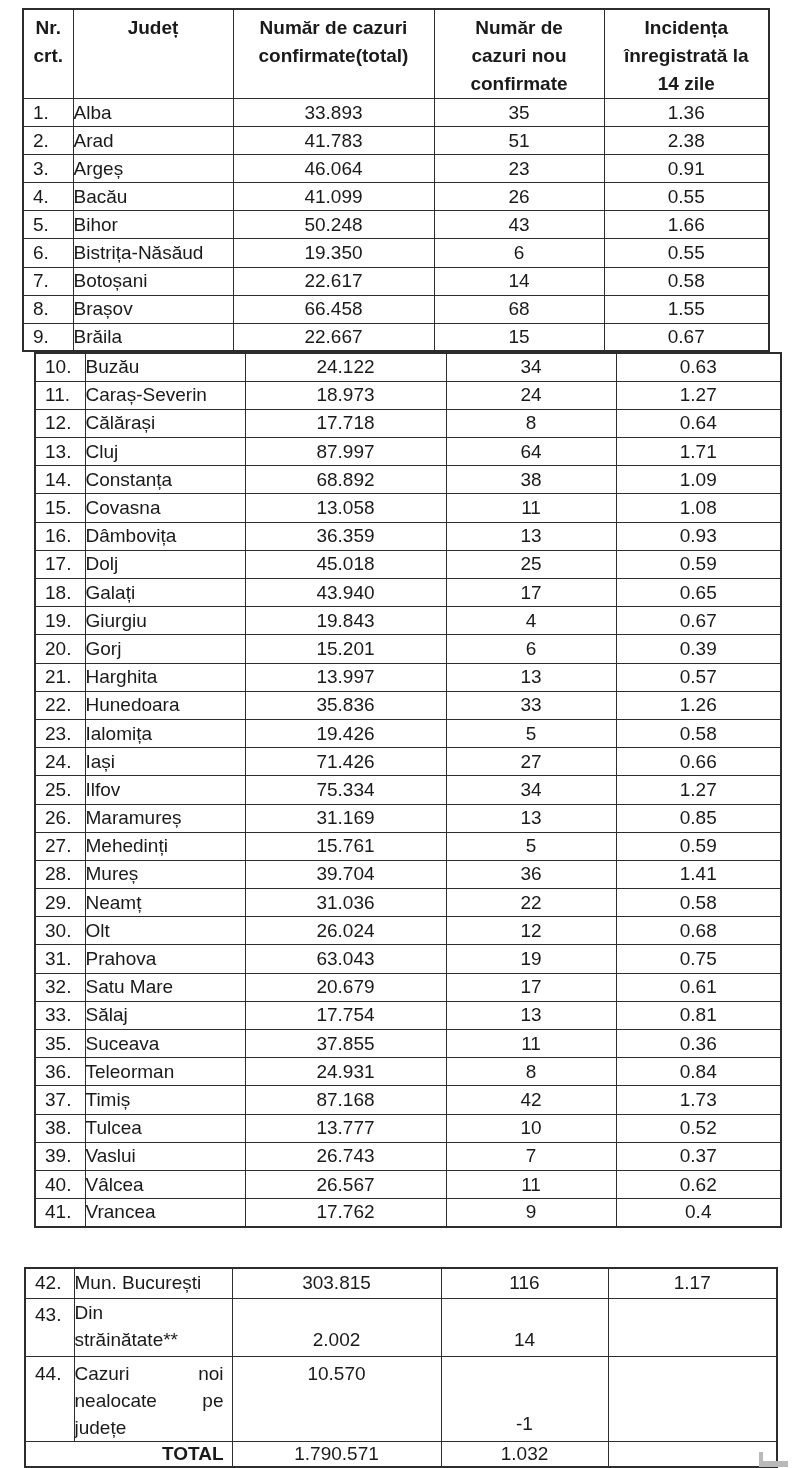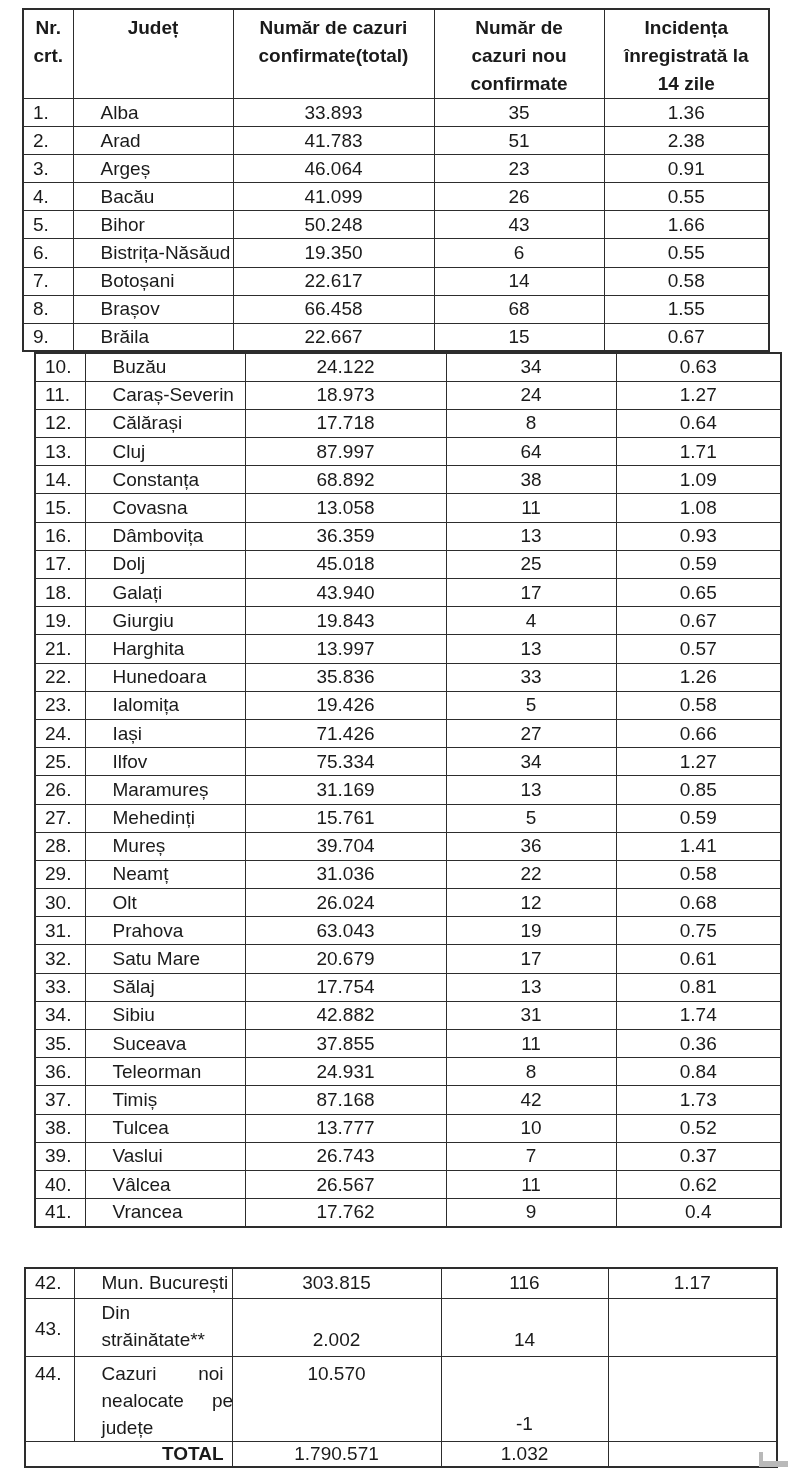--- a/index.html
+++ b/index.html
@@ -29,29 +29,29 @@
   .tbl th{
     vertical-align:top;
     text-align:center;
     font-weight:bold;
     line-height:28px;
     padding-top:4px;
     white-space:normal;
     margin-top:12px;
   }
   td.nr{text-align:left;padding-left:9px;}
-  td.county{text-align:left;padding-left:27px;}
+  td.county{text-align:left;padding-left:0;}
   td.num{text-align:center;}
   tr.r{height:28.1px;}
   tr.r2{height:28.2px;}
   
   tr.row42{height:30px;}
   tr.row43{height:53px;}
   tr.row43 td{vertical-align:bottom;padding-bottom:3px;line-height:27px;white-space:normal;}
-  tr.row43 td.nr{vertical-align:top;padding-top:16px;}
+  tr.row43 td.nr{vertical-align:top;padding-top:2px;}
   tr.row44{height:83px;}
   tr.row44 td{vertical-align:top;padding-top:3px;line-height:27px;white-space:normal;}
   tr.row44 td.bottom{vertical-align:bottom;padding-bottom:4px;}
   tr.rowTotal{height:26px;}
   td.total-label{font-weight:bold;text-align:right;padding-left:12px;}
   .jline{display:flex;justify-content:space-between;gap:28px;}
   .handle{
     position:absolute;
     left:759px;top:1452px;
     width:25px;height:9px;
@@ -221,20 +221,27 @@
           <td class="num">0.65</td>
         </tr>
         <tr class="r2">
           <td class="nr">19.</td>
           <td class="county">Giurgiu</td>
           <td class="num">19.843</td>
           <td class="num">4</td>
           <td class="num">0.67</td>
         </tr>
         <tr class="r2">
+          <td class="nr">20.</td>
+          <td class="county">Gorj</td>
+          <td class="num">15.201</td>
+          <td class="num">6</td>
+          <td class="num">0.39</td>
+        </tr>
+        <tr class="r2">
           <td class="nr">21.</td>
           <td class="county">Harghita</td>
           <td class="num">13.997</td>
           <td class="num">13</td>
           <td class="num">0.57</td>
         </tr>
         <tr class="r2">
           <td class="nr">22.</td>
           <td class="county">Hunedoara</td>
           <td class="num">35.836</td>
@@ -310,27 +317,20 @@
           <td class="num">20.679</td>
           <td class="num">17</td>
           <td class="num">0.61</td>
         </tr>
         <tr class="r2">
           <td class="nr">33.</td>
           <td class="county">Sălaj</td>
           <td class="num">17.754</td>
           <td class="num">13</td>
           <td class="num">0.81</td>
-        </tr>
-        <tr class="r2">
-          <td class="nr">34.</td>
-          <td class="county">Sibiu</td>
-          <td class="num">42.882</td>
-          <td class="num">31</td>
-          <td class="num">1.74</td>
         </tr>
         <tr class="r2">
           <td class="nr">35.</td>
           <td class="county">Suceava</td>
           <td class="num">37.855</td>
           <td class="num">11</td>
           <td class="num">0.36</td>
         </tr>
         <tr class="r2">
           <td class="nr">36.</td>

